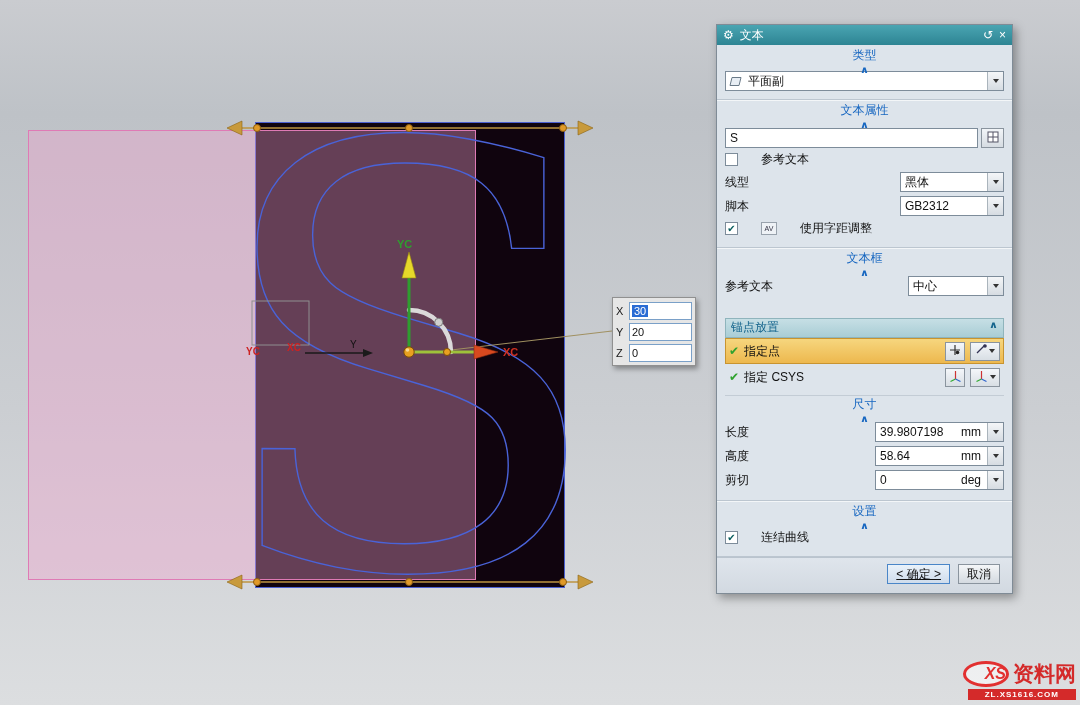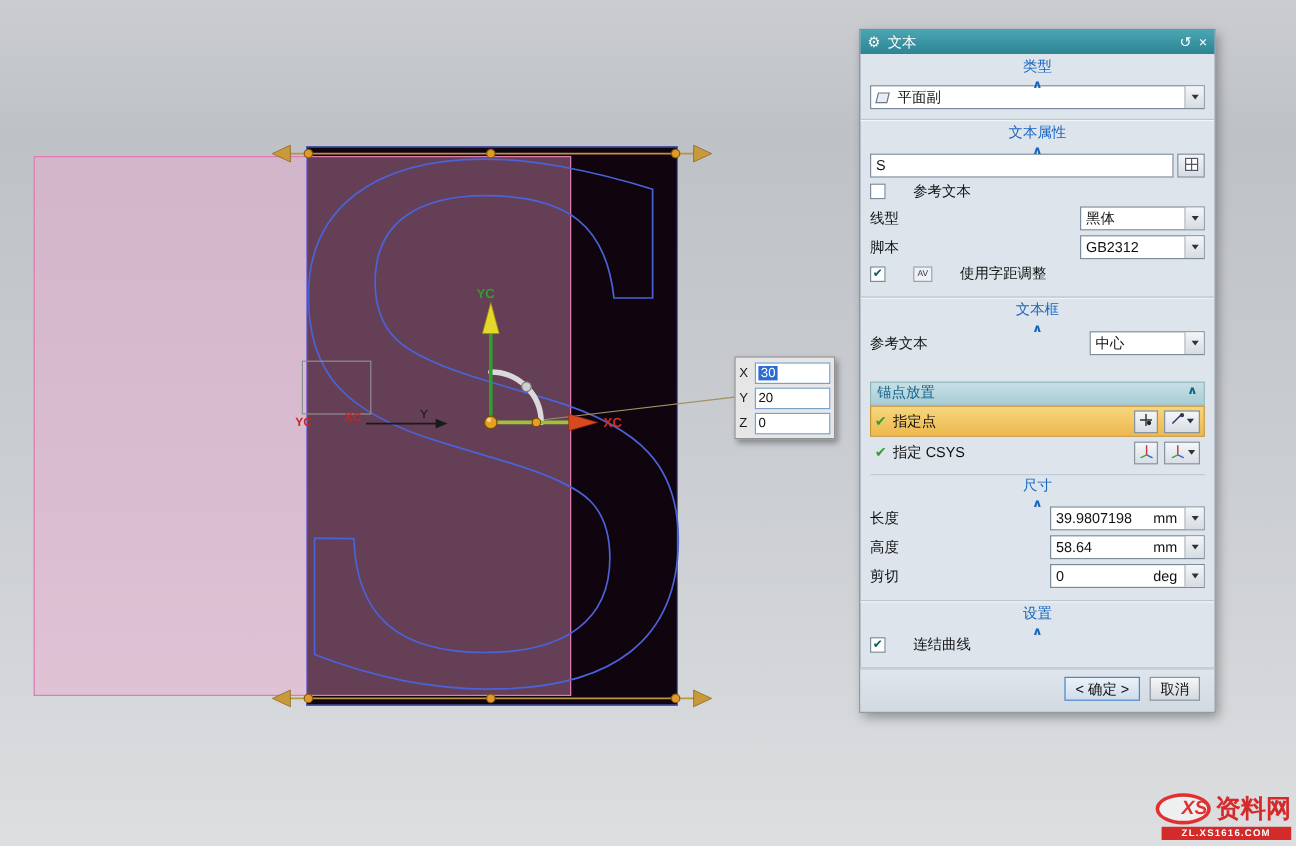--- a/index.html
+++ b/index.html
@@ -77,21 +77,21 @@
     background:linear-gradient(#f4f7fa,#d8dee4);display:flex;align-items:center;justify-content:center;gap:2px;}
   .ico-btn.wide{width:30px;}
 
   .winput{width:129px;height:20px;box-sizing:border-box;background:#fff;border:1px solid #7d8c9a;
     display:flex;align-items:center;justify-content:flex-end;padding:0 4px;white-space:nowrap;overflow:hidden;}
 
   .footer{display:flex;justify-content:flex-end;gap:8px;padding:6px 12px 9px;
     border-top:1px solid #bac4ce;background:linear-gradient(#dfe5ec,#d2d9e1);}
   .btn{height:20px;padding:0 8px;border:1px solid #8a949e;box-sizing:border-box;
     background:linear-gradient(#f4f6f8,#d4dae0);display:flex;align-items:center;cursor:default;}
-  .btn.primary{border:1px solid #4a86c8;background:linear-gradient(#eaf2fa,#cfdcec);}
+  .btn.primary{border:1px solid #4a86c8;background:linear-gradient(#eaf2fa,#cfdcec);text-decoration:underline;}
 
   
   .watermark{position:absolute;right:4px;bottom:5px;display:flex;flex-direction:column;align-items:flex-end;gap:1px;}
   .wm-top{display:flex;align-items:center;gap:4px;}
   .wm-oval{width:46px;height:26px;box-sizing:border-box;border:3px solid #e23030;border-radius:50%;
     display:flex;align-items:center;justify-content:flex-end;color:#e23030;font-style:italic;font-weight:bold;
     font-size:16px;background:rgba(255,255,255,.55);}
   .wm-name{color:#d42a2a;font-weight:bold;font-size:21px;}
   .wm-bar{background:#d42a2a;color:#fff;font-size:8px;letter-spacing:1px;padding:1px 17px;font-weight:bold;}
 </style>

